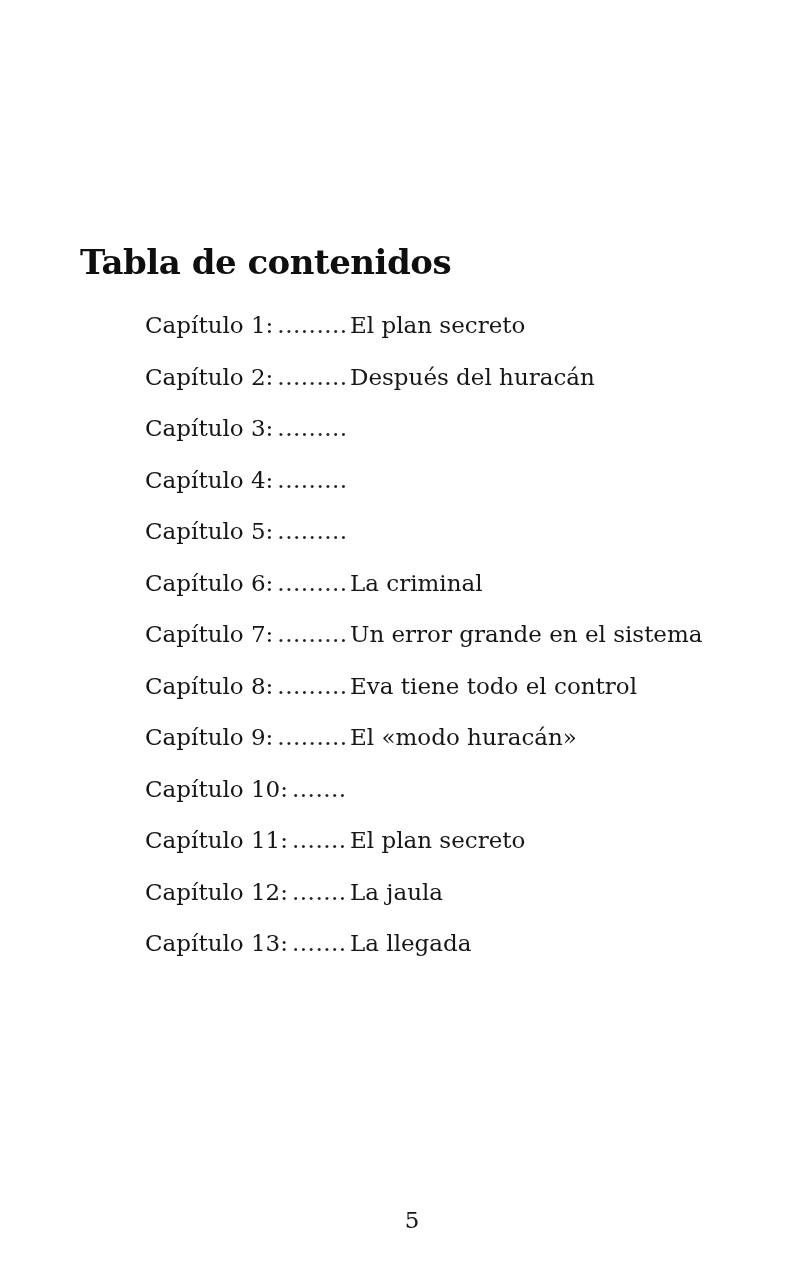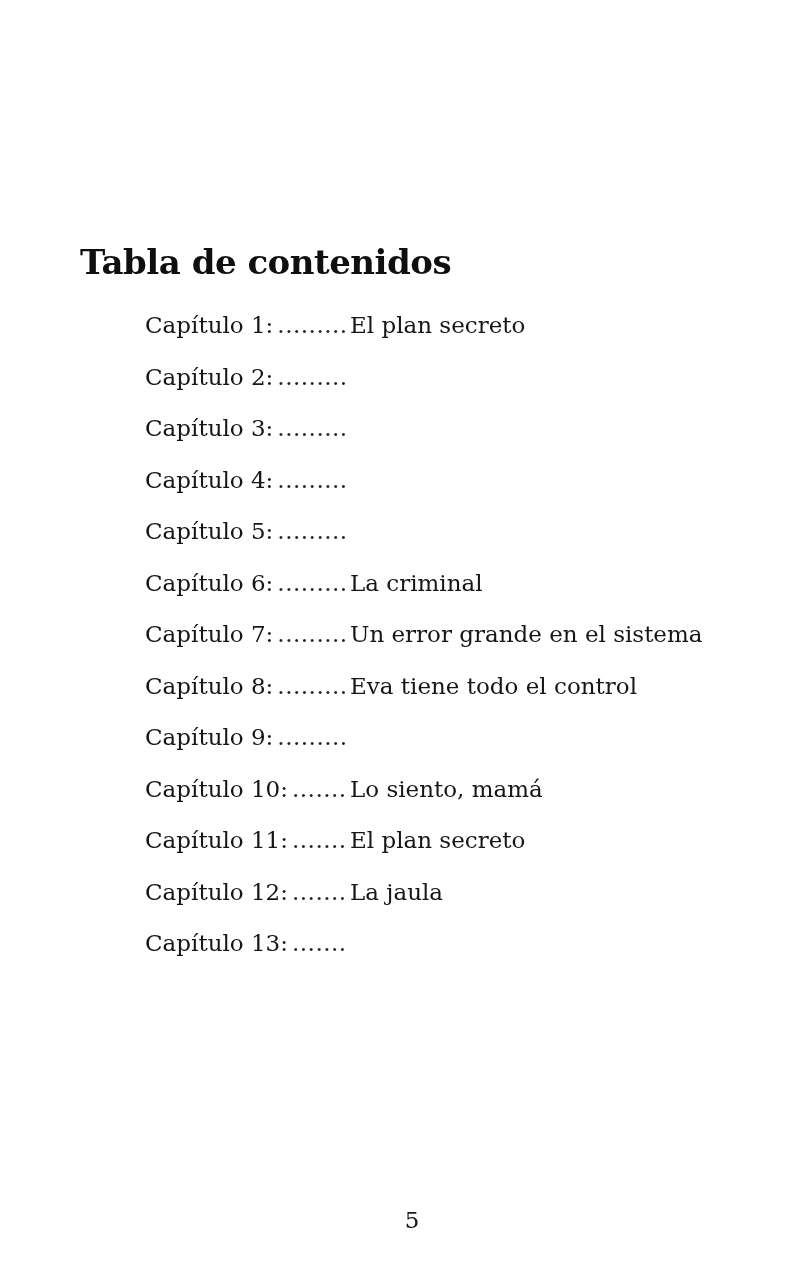--- a/index.html
+++ b/index.html
@@ -71,20 +71,21 @@
 
   <div class="toc">
 
     <div class="toc-row">
       <div class="toc-lead"><span class="toc-label">Capítulo 1:</span><span class="toc-dots">........................................</span></div>
       <div class="toc-title">El plan secreto</div>
     </div>
 
     <div class="toc-row">
       <div class="toc-lead"><span class="toc-label">Capítulo 2:</span><span class="toc-dots">........................................</span></div>
+      <div class="toc-title">Después del huracán</div>
     </div>
 
     <div class="toc-row">
       <div class="toc-lead"><span class="toc-label">Capítulo 3:</span><span class="toc-dots">........................................</span></div>
     </div>
 
     <div class="toc-row">
       <div class="toc-lead"><span class="toc-label">Capítulo 4:</span><span class="toc-dots">........................................</span></div>
     </div>
 
@@ -102,38 +103,39 @@
       <div class="toc-title">Un error grande en el sistema</div>
     </div>
 
     <div class="toc-row">
       <div class="toc-lead"><span class="toc-label">Capítulo 8:</span><span class="toc-dots">........................................</span></div>
       <div class="toc-title">Eva tiene todo el control</div>
     </div>
 
     <div class="toc-row">
       <div class="toc-lead"><span class="toc-label">Capítulo 9:</span><span class="toc-dots">........................................</span></div>
+      <div class="toc-title">El «modo huracán»</div>
     </div>
 
     <div class="toc-row">
       <div class="toc-lead"><span class="toc-label">Capítulo 10:</span><span class="toc-dots">........................................</span></div>
-      <div class="toc-title">Lo siento, mamá</div>
     </div>
 
     <div class="toc-row">
       <div class="toc-lead"><span class="toc-label">Capítulo 11:</span><span class="toc-dots">........................................</span></div>
       <div class="toc-title">El plan secreto</div>
     </div>
 
     <div class="toc-row">
       <div class="toc-lead"><span class="toc-label">Capítulo 12:</span><span class="toc-dots">........................................</span></div>
       <div class="toc-title">La jaula</div>
     </div>
 
     <div class="toc-row">
       <div class="toc-lead"><span class="toc-label">Capítulo 13:</span><span class="toc-dots">........................................</span></div>
+      <div class="toc-title">La llegada</div>
     </div>
 
   </div>
 
   <div class="page-number">5</div>
 
 </div>
 
 </body></html>

